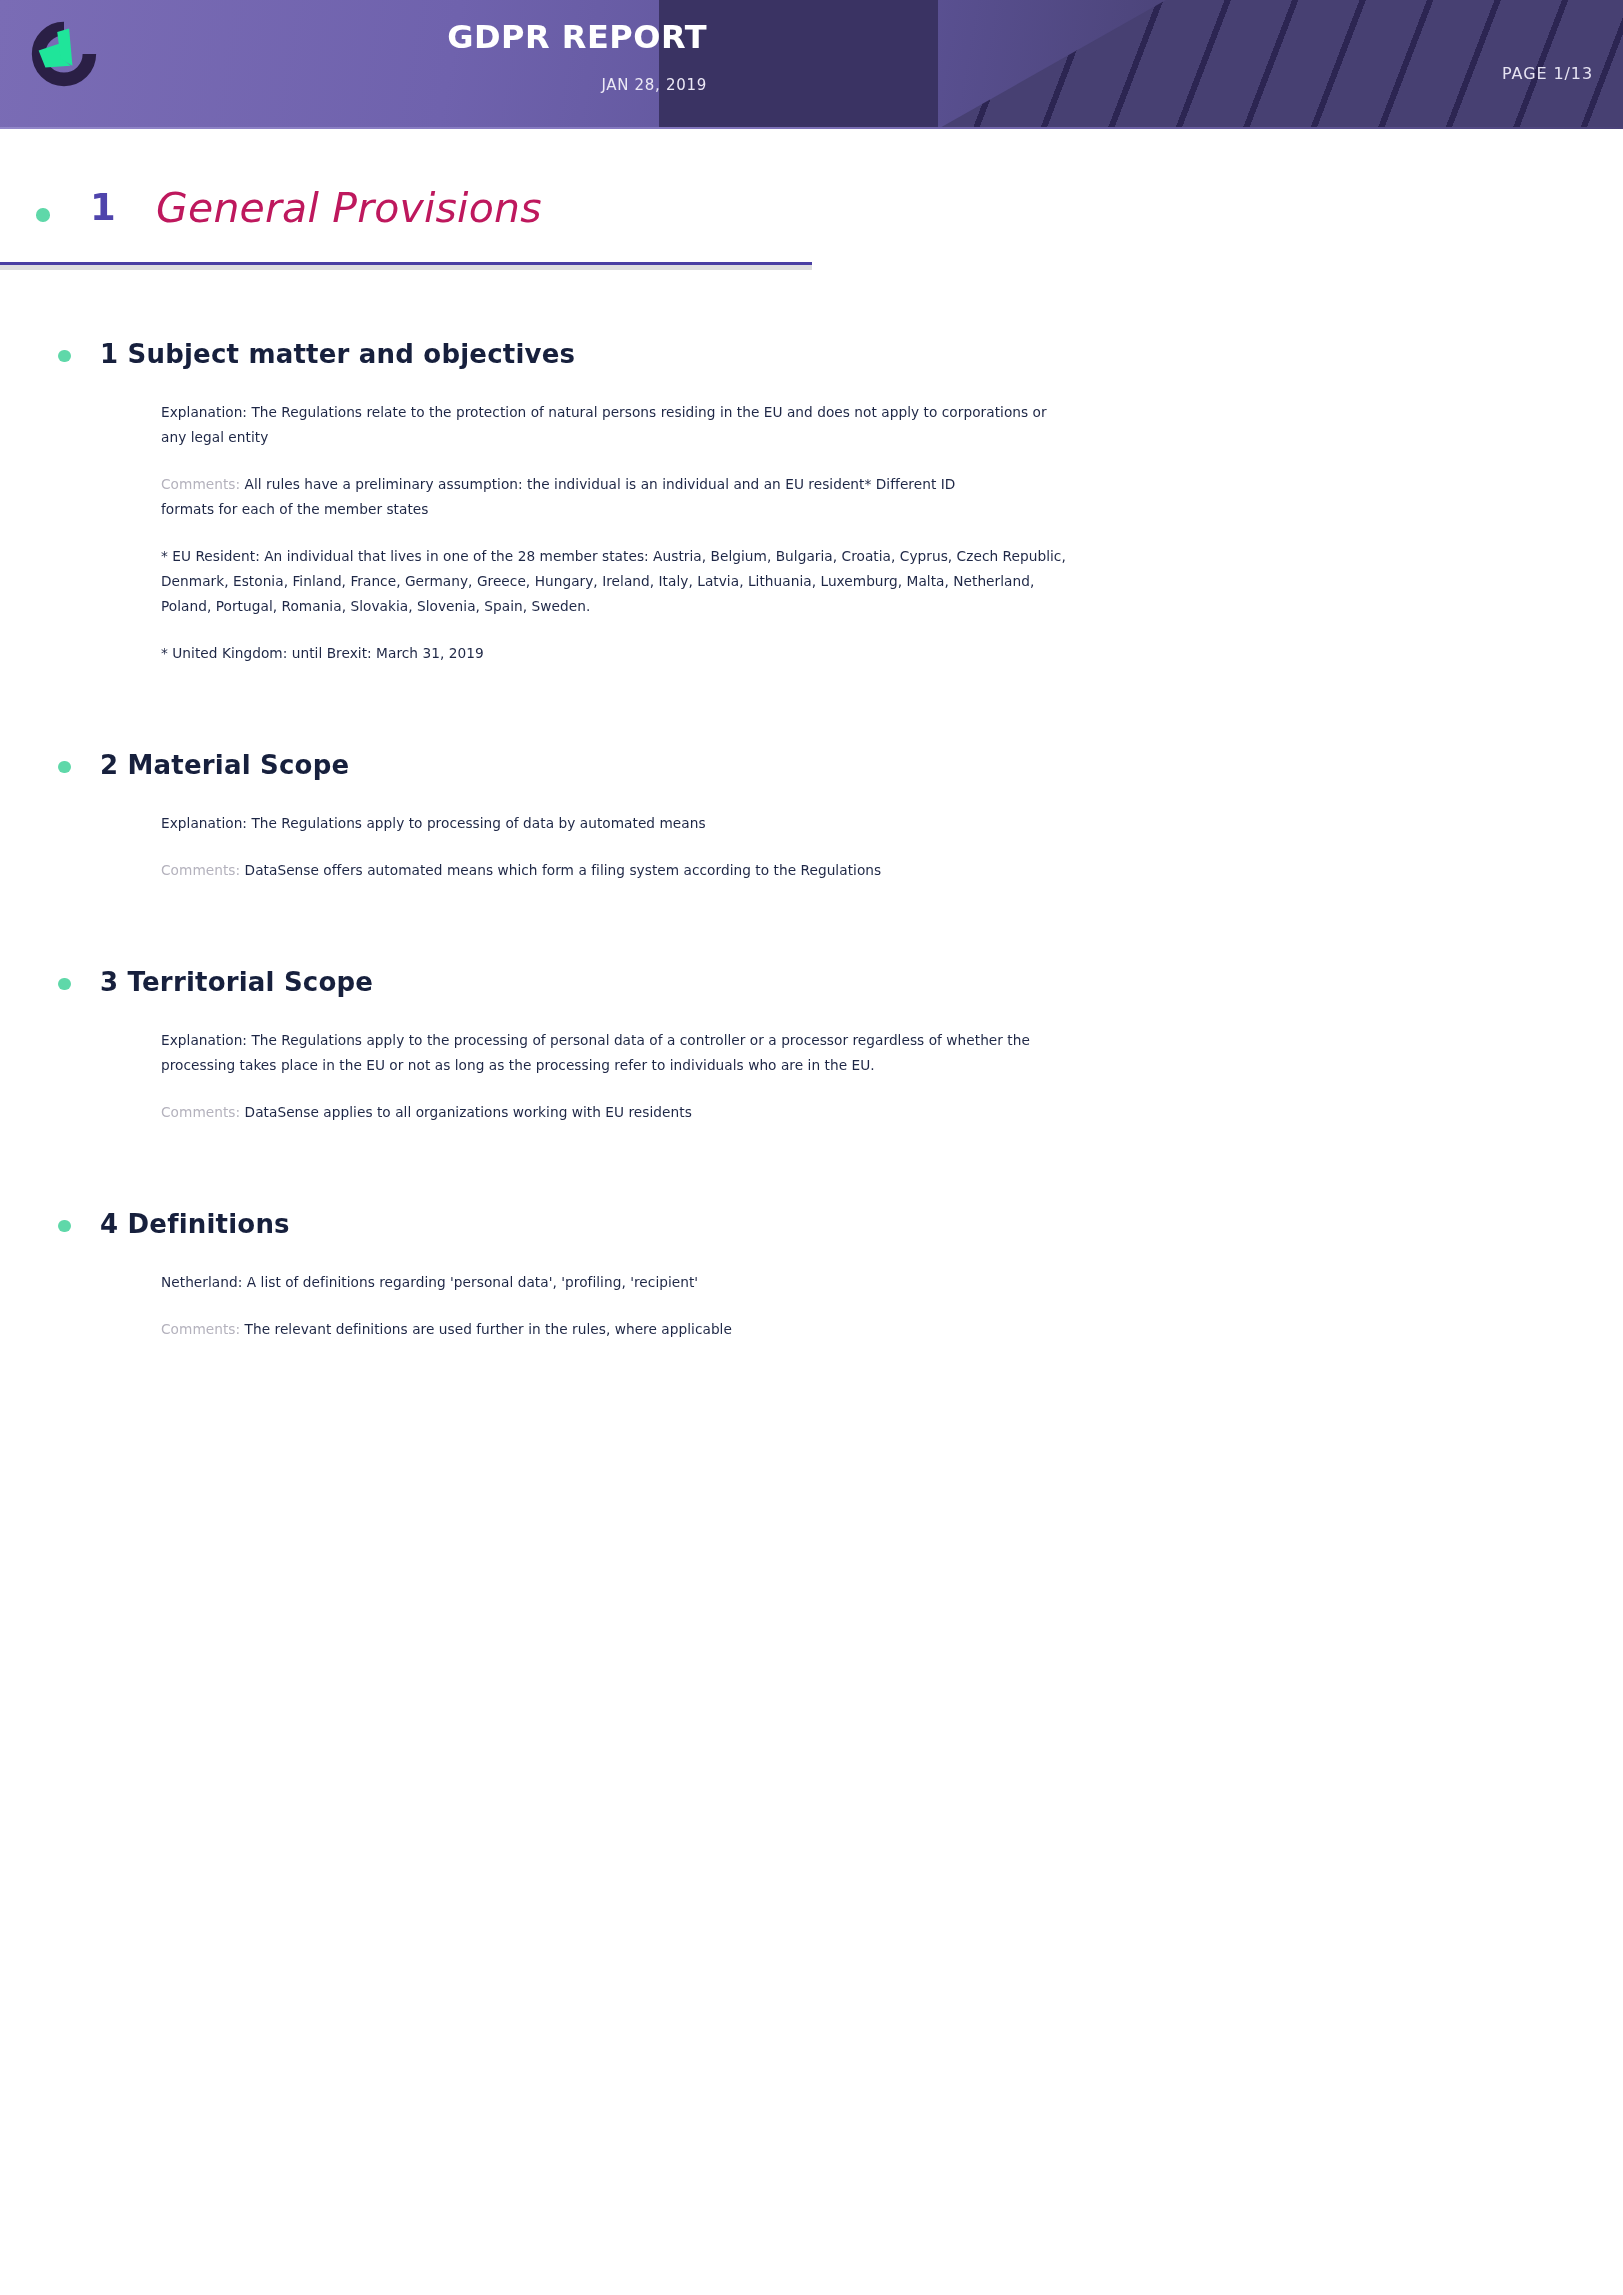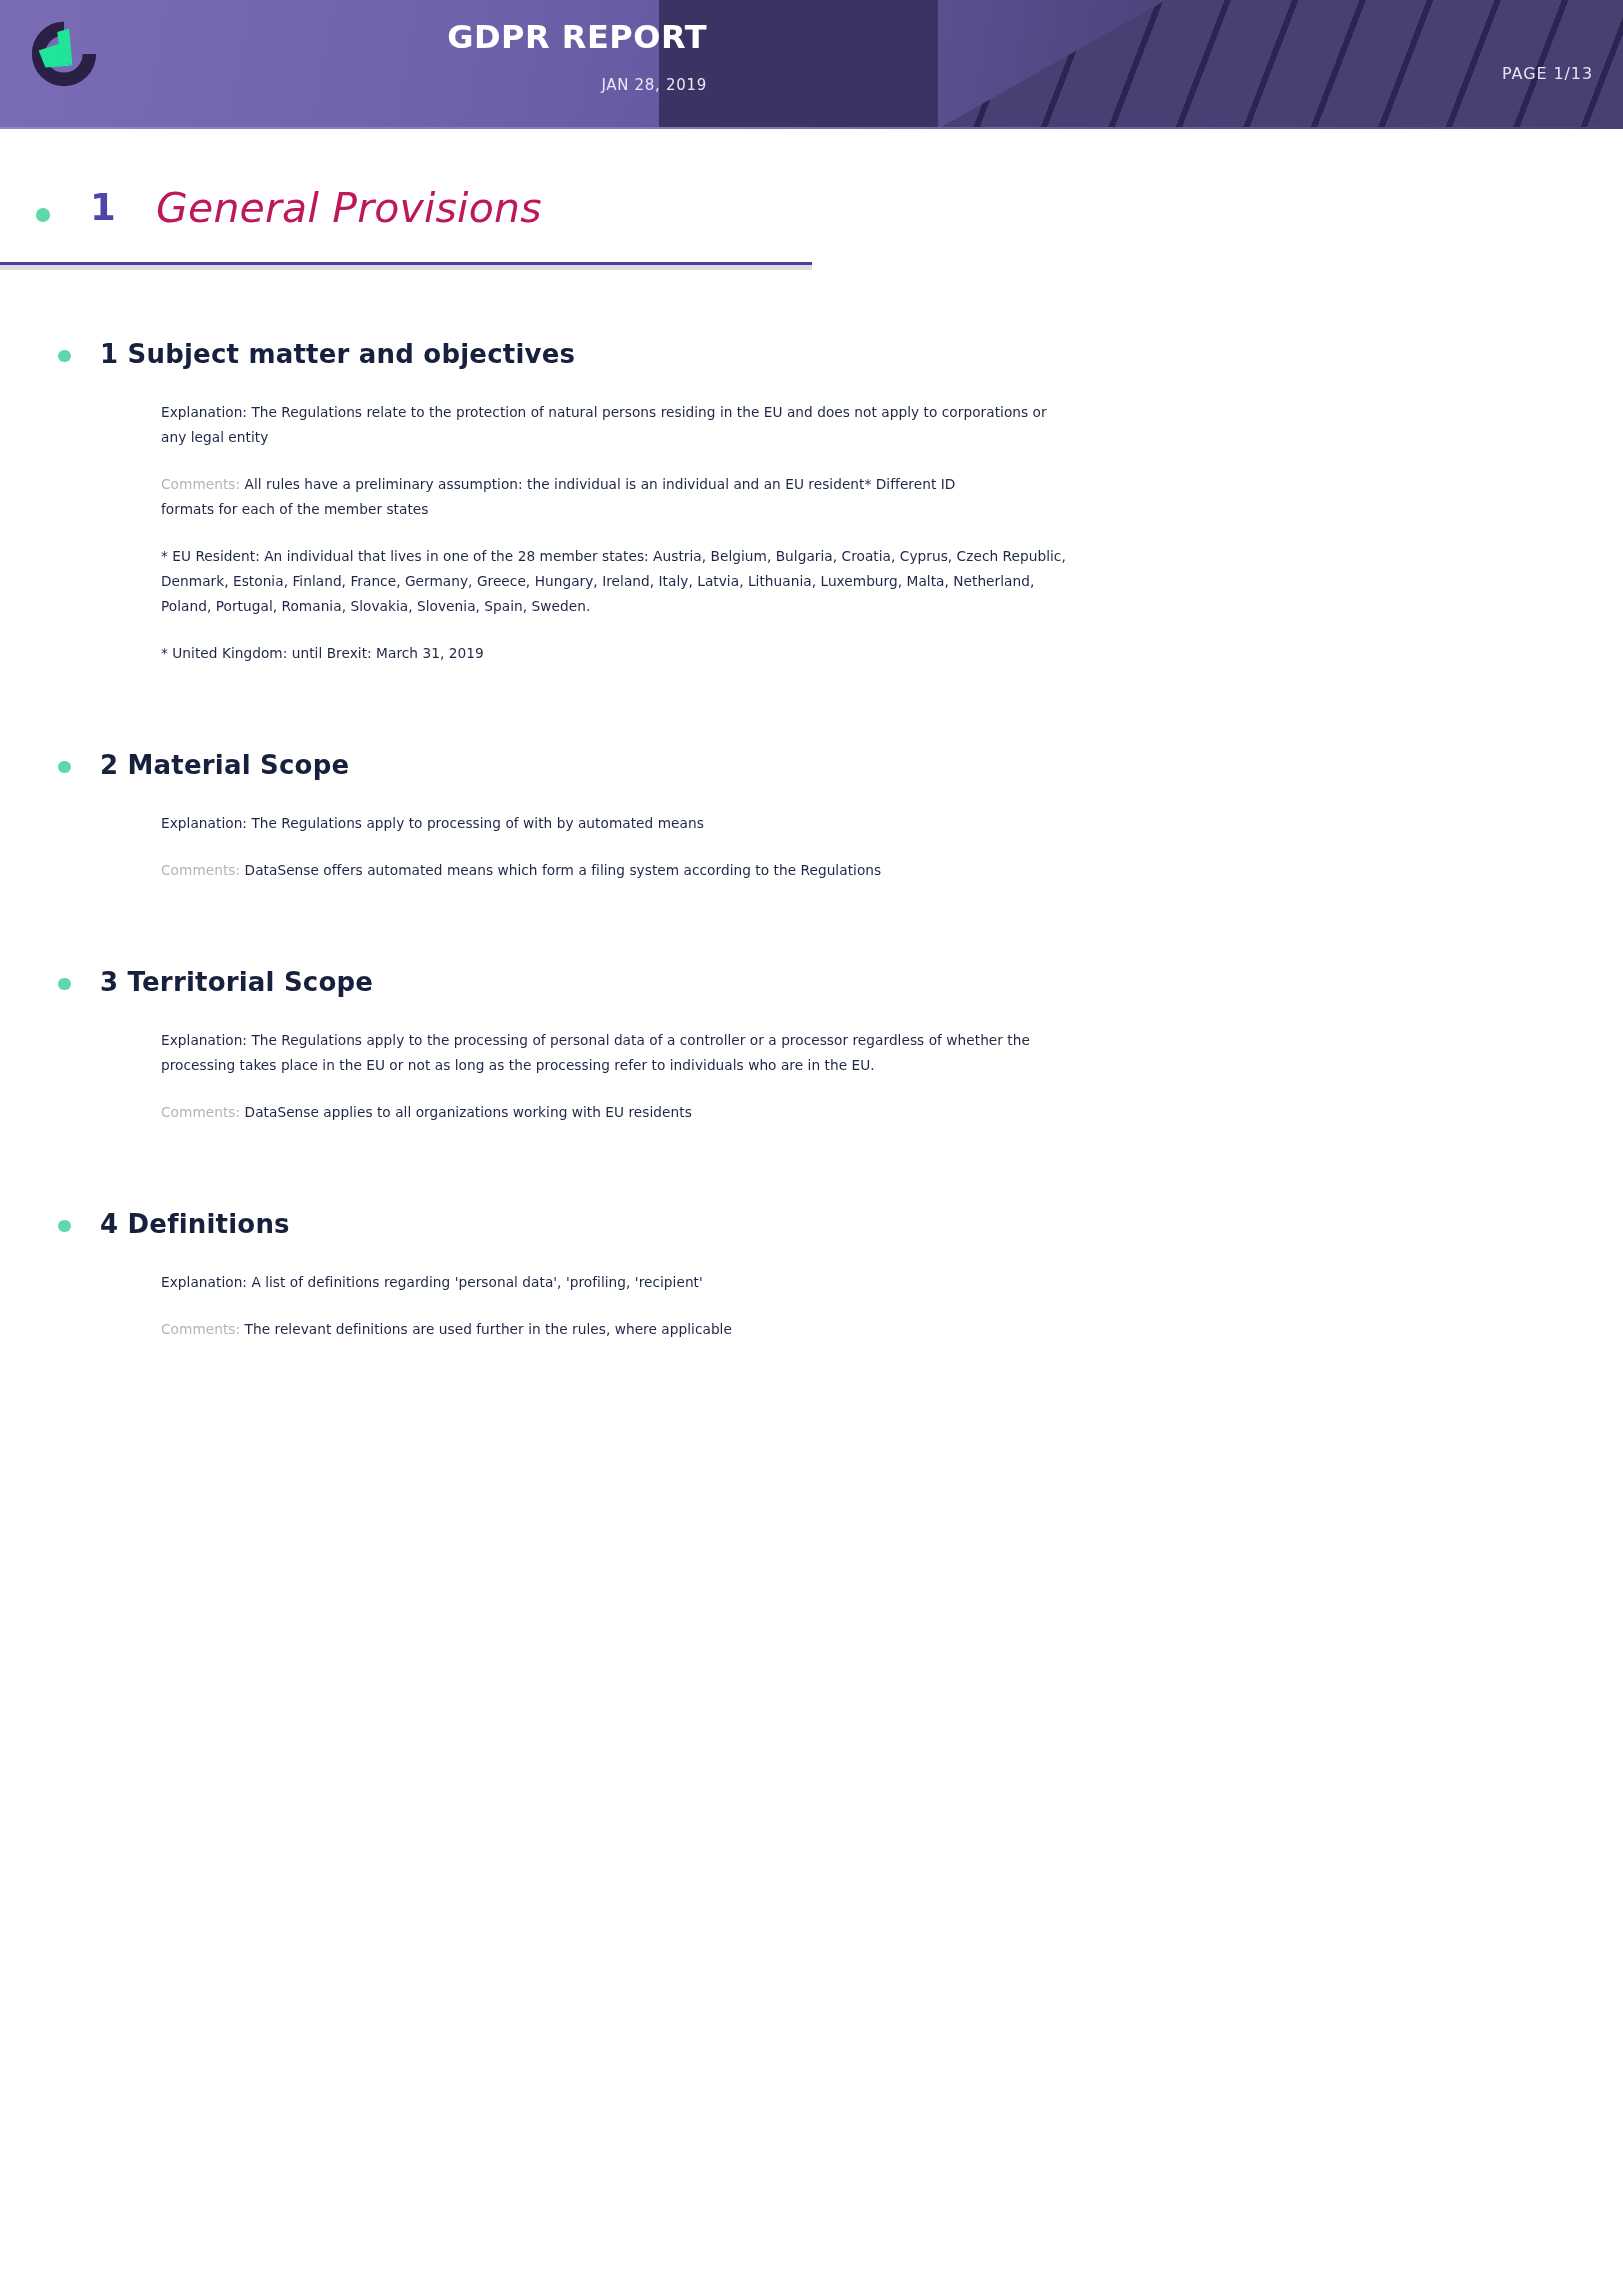--- a/index.html
+++ b/index.html
@@ -258,21 +258,21 @@
       <p class="para wide">* United Kingdom: until Brexit: March 31, 2019</p>
     </div>
   </div>
 
   <div class="section">
     <div class="section-head">
       <div class="section-bullet"></div>
       <div class="section-title">2 Material Scope</div>
     </div>
     <div class="section-body">
-      <p class="para wide">Explanation: The Regulations apply to processing of with by automated means</p>
+      <p class="para wide">Explanation: The Regulations apply to processing of data by automated means</p>
       <p class="para narrow"><span class="label-muted">Comments:</span> <span>DataSense offers automated means which form a filing system according to the Regulations</span></p>
     </div>
   </div>
 
   <div class="section">
     <div class="section-head">
       <div class="section-bullet"></div>
       <div class="section-title">3 Territorial Scope</div>
     </div>
     <div class="section-body">
@@ -280,19 +280,19 @@
       <p class="para wide"><span class="label-muted">Comments:</span> <span>DataSense applies to all organizations working with EU residents</span></p>
     </div>
   </div>
 
   <div class="section">
     <div class="section-head">
       <div class="section-bullet"></div>
       <div class="section-title">4 Definitions</div>
     </div>
     <div class="section-body">
-      <p class="para wide">Explanation: A list of definitions regarding 'personal data', 'profiling, 'recipient'</p>
+      <p class="para wide">Netherland: A list of definitions regarding 'personal data', 'profiling, 'recipient'</p>
       <p class="para wide"><span class="label-muted">Comments:</span> <span>The relevant definitions are used further in the rules, where applicable</span></p>
     </div>
   </div>
 
 </div>
 
 
 </body></html>

